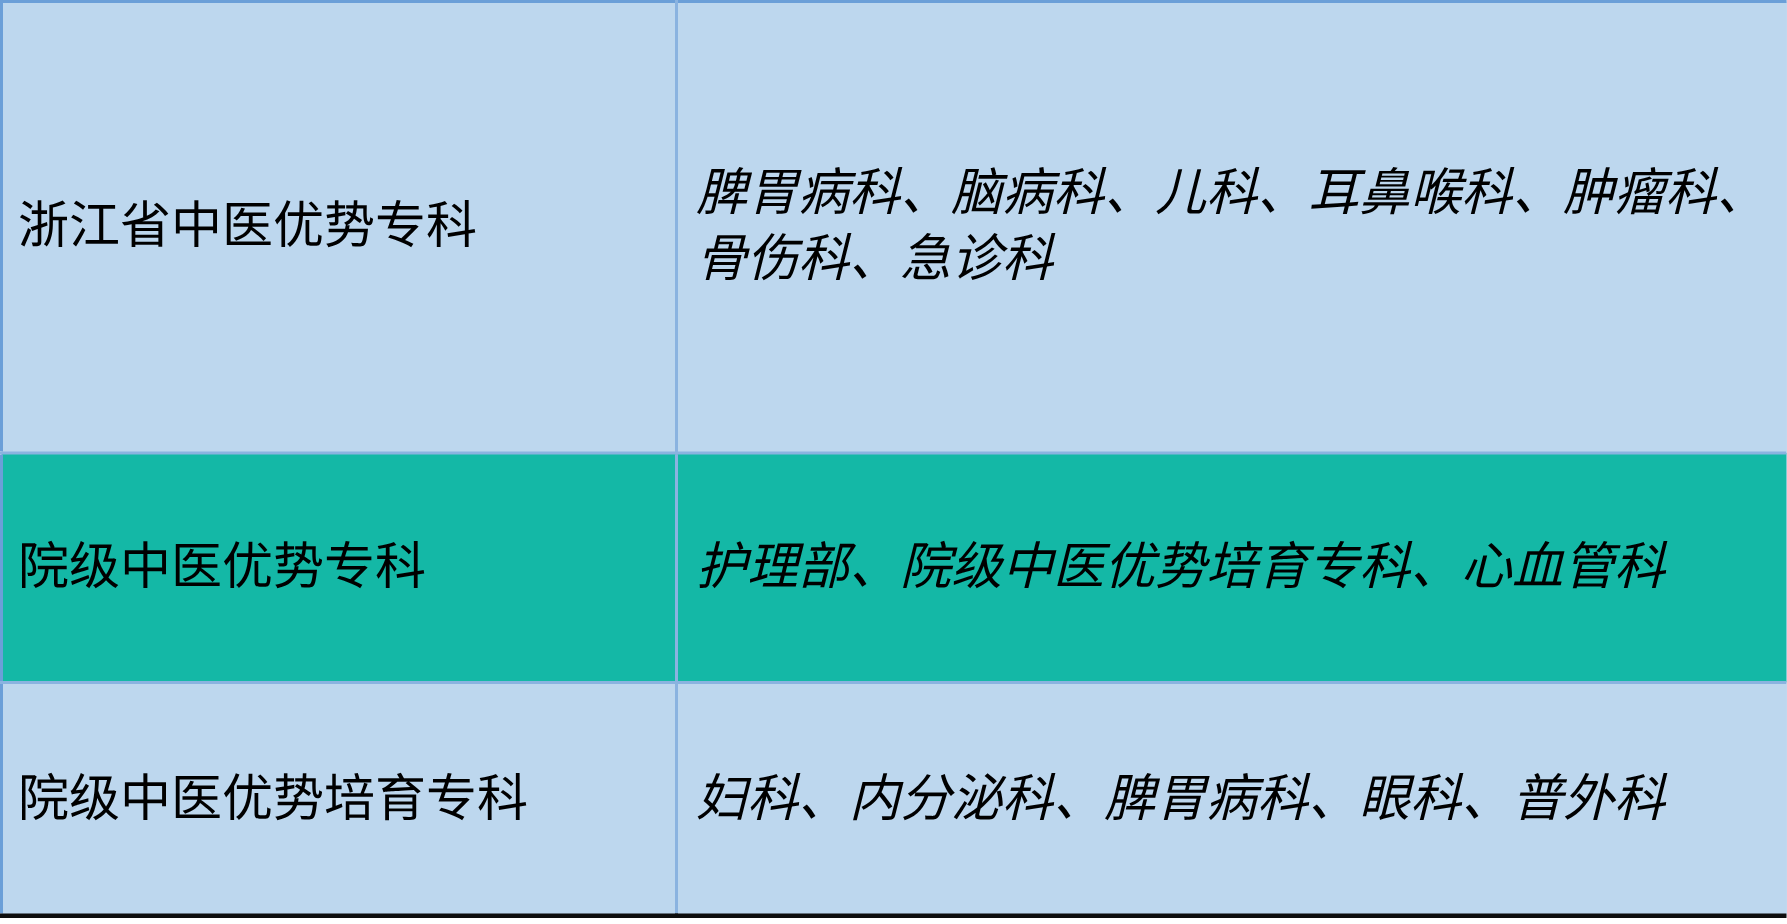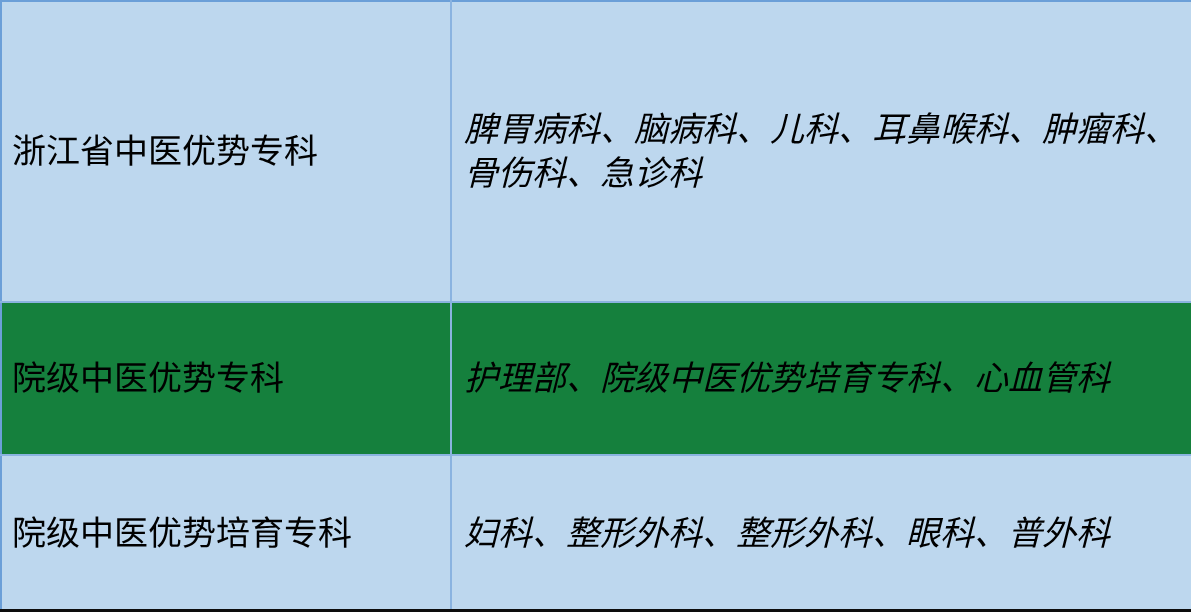--- a/index.html
+++ b/index.html
@@ -52,21 +52,21 @@
   table.spec-table td.col-right {
     border-right: none;
     padding: 0 8px 0 12px;
     font-style: italic;
   }
 
   table.spec-table tr.row-shade-dark > td {
     background: #bdd7ee;
   }
   table.spec-table tr.row-shade-light > td {
-    background: #15803d;
+    background: #14b8a6;
     margin-left: 23px;
   }
 
   table.spec-table tr.last-row > td {
     border-bottom: none;
   }
 
   .cell-text {
     display: block;
   }
@@ -98,19 +98,19 @@
         <td class="col-right">
           <span class="cell-text">护理部、院级中医优势培育专科、心血管科</span>
         </td>
       </tr>
 
       <tr class="row-shade-dark last-row">
         <td class="col-left">
           <span class="cell-text">院级中医优势培育专科</span>
         </td>
         <td class="col-right">
-          <span class="cell-text">妇科、整形外科、整形外科、眼科、普外科</span>
+          <span class="cell-text">妇科、内分泌科、脾胃病科、眼科、普外科</span>
         </td>
       </tr>
 
     </tbody>
   </table>
 </div>
 
 </body></html>

